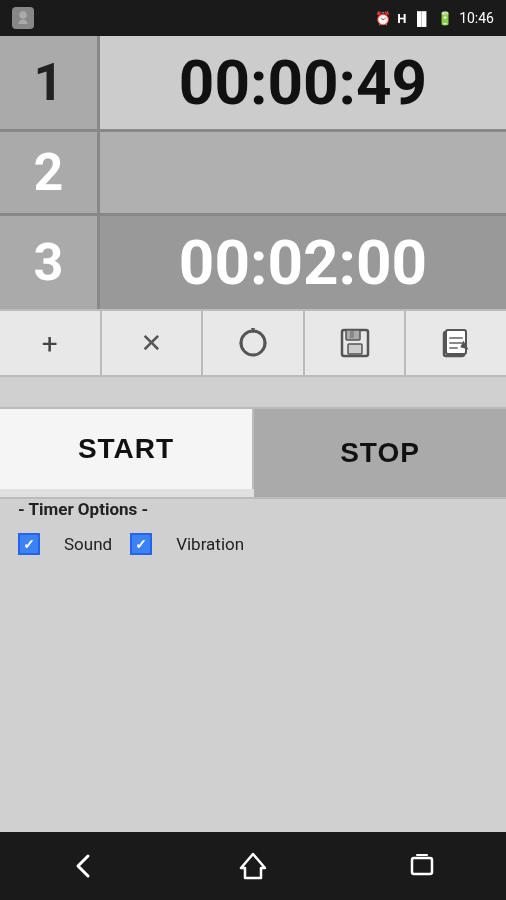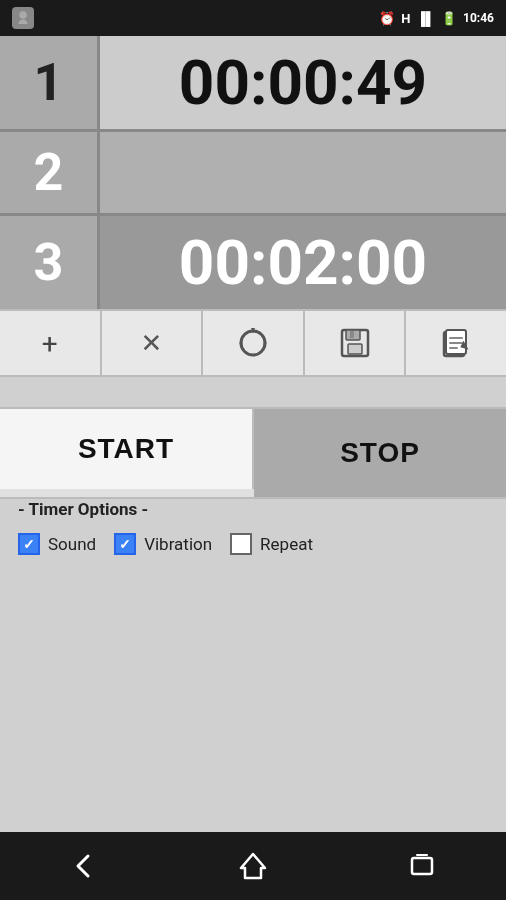--- a/index.html
+++ b/index.html
@@ -49,22 +49,22 @@
       color: white;
       font-size: 13px;
       font-weight: bold;
     }
     .status-icon {
       color: white;
       font-size: 13px;
     }
     .time-display {
       color: white;
-      font-size: 12px;
-      font-weight: bold;
+      font-size: 14px;
+      font-weight: normal;
     }
 
     
     #timer-grid {
       background: #b0b0b0;
       flex-shrink: 0;
     }
 
     .timer-row {
       display: flex;
@@ -190,21 +190,21 @@
 
     #options-row {
       display: flex;
       align-items: center;
       gap: 18px;
     }
 
     .option-item {
       display: flex;
       align-items: center;
-      gap: 8px;
+      gap: 24px;
     }
 
     .checkbox {
       width: 22px;
       height: 22px;
       border: 2px solid #666;
       background: white;
       display: flex;
       align-items: center;
       justify-content: center;
@@ -330,24 +330,20 @@
   <div id="options-title">- Timer Options -</div>
   <div id="options-row">
     <div class="option-item">
       <div class="checkbox checked"></div>
       <span class="option-label">Sound</span>
     </div>
     <div class="option-item">
       <div class="checkbox checked"></div>
       <span class="option-label">Vibration</span>
     </div>
-    <div class="option-item">
-      <div class="checkbox"></div>
-      <span class="option-label">Repeat</span>
-    </div>
   </div>
 </div>
 
 <div id="main-content"></div>
 
 <div id="nav-bar">
   <div class="nav-btn">
     <svg width="32" height="32" viewBox="0 0 32 32">
       <polyline points="20,6 10,16 20,26" stroke="white" stroke-width="3" fill="none" stroke-linecap="round" stroke-linejoin="round"></polyline>
     </svg>

